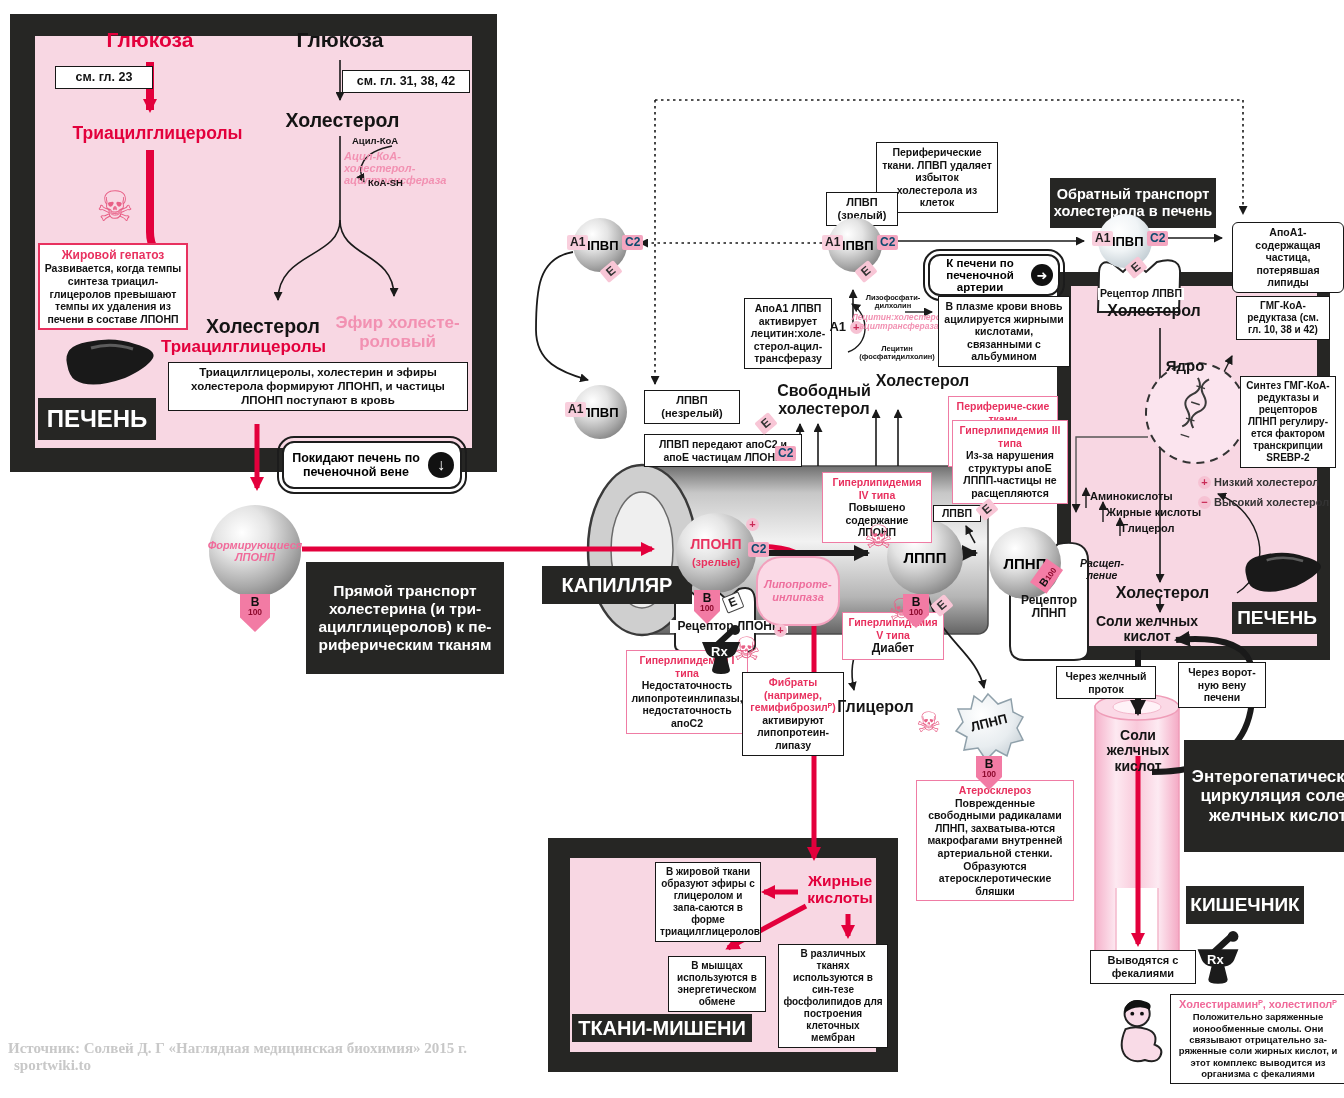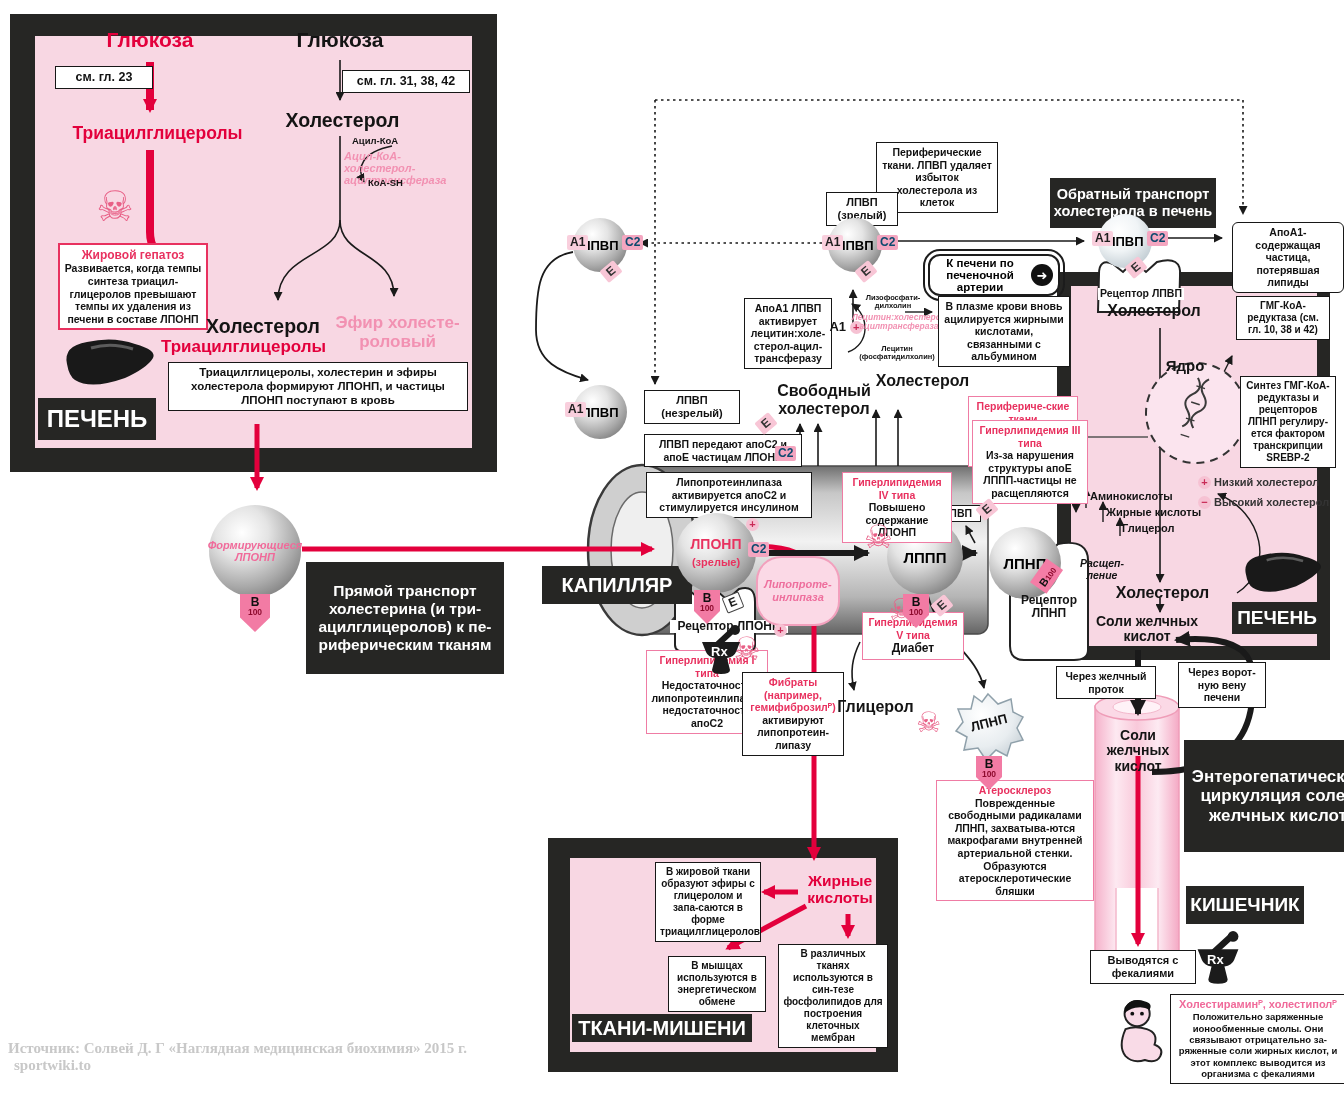--- a/index.html
+++ b/index.html
@@ -8,21 +8,21 @@
   .panel{position:absolute;background:#262624;z-index:0;}
   .pink{position:absolute;background:#f8d7e3;z-index:0;}
   #wires{position:absolute;left:0;top:0;z-index:1;pointer-events:none;}
   .c{position:absolute;z-index:2;}
   .ft{position:absolute;z-index:2;font-weight:bold;color:#141414;text-align:center;line-height:1.1;}
   .red{color:#e3003c;}
   .pinktx{color:#f291b2;}
   .bx{position:absolute;z-index:2;background:#fff;border:1.6px solid #171717;font-weight:bold;
       text-align:center;font-size:10.5px;line-height:1.2;padding:3px 4px;color:#111;}
   .pbx{position:absolute;z-index:2;background:#fff;border:1.6px solid #ef7ca4;font-weight:bold;
-      text-align:center;font-size:10.5px;line-height:1.2;padding:3px 4px;color:#111;margin-left:20px;}
+      text-align:center;font-size:10.5px;line-height:1.2;padding:3px 4px;color:#111;}
   .tr{color:#e8315f;display:block;}
   .bl{position:absolute;z-index:2;background:#262624;color:#fff;font-weight:bold;
       display:flex;align-items:center;justify-content:center;text-align:center;line-height:1.15;}
   .rr{position:absolute;z-index:2;background:#fff;border:2px solid #1c1c1c;border-radius:12px;
       outline:2px solid #1c1c1c;outline-offset:3px;font-weight:bold;display:flex;align-items:center;
       justify-content:center;gap:6px;text-align:center;}
   .sph{position:absolute;z-index:2;border-radius:50%;
       background:radial-gradient(circle at 36% 30%,#ffffff,#e4e4e4 30%,#a9a9a9 62%,#6f6f6f 90%,#5c5c5c);
       display:flex;align-items:center;justify-content:center;font-weight:bold;text-align:center;}
   .sph.light{background:radial-gradient(circle at 38% 32%,#ffffff,#f0f4f6 40%,#c6d0d6 75%,#9cacb5);}
@@ -188,20 +188,24 @@
   <div class="ft red" style="left:146px;top:338px;width:195px;font-size:17px;">Триацилглицеролы</div>
   <div class="ft pinktx" style="left:330px;top:314px;width:135px;font-size:17px;">Эфир холесте-роловый</div>
   <div class="c" style="left:60px;top:334px;width:102px;height:60px;">
     <svg width="102" height="60" viewBox="0 0 100 60">
         <path d="M6,30 Q2,12 26,8 Q52,2 74,10 Q96,16 92,24 Q86,34 64,44 Q30,56 14,46 Q8,42 6,30 Z" fill="#191919"></path>
         <path d="M30,14 Q50,8 72,15" stroke="#5c5c5c" fill="none" stroke-width="3"></path>
       </svg>
   </div>
   <div class="bx" style="left:168px;top:362px;width:290px;font-size:11.5px;">Триацилглицеролы, холестерин и эфиры холестерола формируют ЛПОНП, и частицы ЛПОНП поступают в кровь</div>
   <div class="bl" style="left:38px;top:398px;width:118px;height:42px;font-size:24px;">ПЕЧЕНЬ</div>
+  <div class="rr" style="left:282px;top:441px;width:164px;height:44px;font-size:12.5px;padding:0 6px;">
+    <span>Покидают печень по печеночной вене</span>
+    <span class="cir" style="width:26px;height:26px;font-size:16px;flex:none;">↓</span>
+  </div>
 
   <div class="sph" style="left:209px;top:505px;width:92px;height:92px;">
     <div style="font-size:11px;color:#f06a9a;font-style:italic;line-height:1.1;">
       <span>Формирующиеся</span><br>
       <span>ЛПОНП</span>
     </div>
   </div>
   <div class="pend" style="left:240px;top:594px;width:30px;height:36px;">
     <span class="pb">В</span>
     <span class="pn">100</span>
@@ -254,21 +258,20 @@
     <span>ЛПВП удаляют излишки холе-стерола из клеток</span>
   </div>
 
   <div class="sph" style="left:573px;top:385px;width:54px;height:54px;font-size:13px;">ЛПВП</div>
   <div class="tag a1" style="left:565px;top:402px;">А1</div>
   <div class="bx" style="left:644px;top:390px;width:86px;font-size:11px;">
     <span>ЛПВП</span><br>
     <span>(незрелый)</span>
   </div>
   <div class="bx" style="left:644px;top:434px;width:148px;">ЛПВП передают апоС2 и апоЕ частицам ЛПОНП</div>
-  <div class="bx" style="left:646px;top:472px;width:156px;">Липопротеинлипаза активируется апоС2 и стимулируется инсулином</div>
 
   <div class="sph" style="left:676px;top:513px;width:80px;height:80px;">
     <div style="color:#e8325f;line-height:1.05;">
       <span style="font-size:14px;">ЛПОНП</span><br>
       <span style="font-size:11px;">(зрелые)</span>
     </div>
   </div>
   <div class="pend" style="left:694px;top:590px;width:26px;height:32px;">
     <span class="pb">В</span>
     <span class="pn">100</span>

